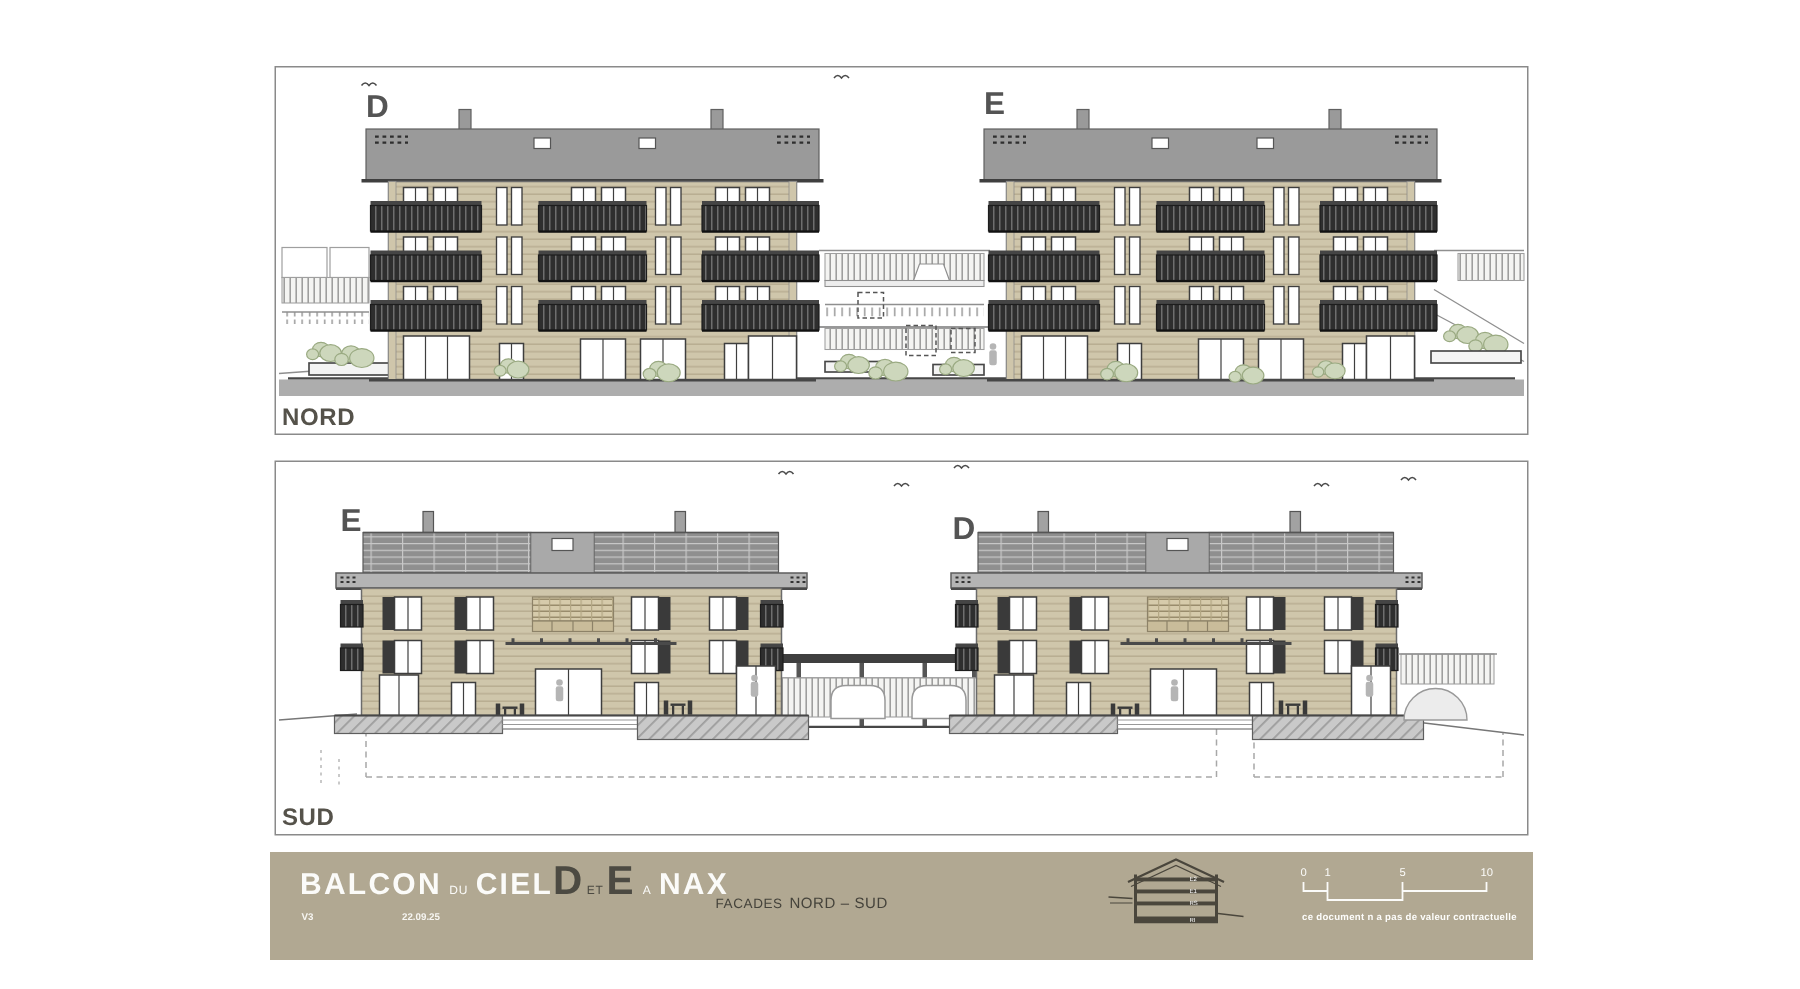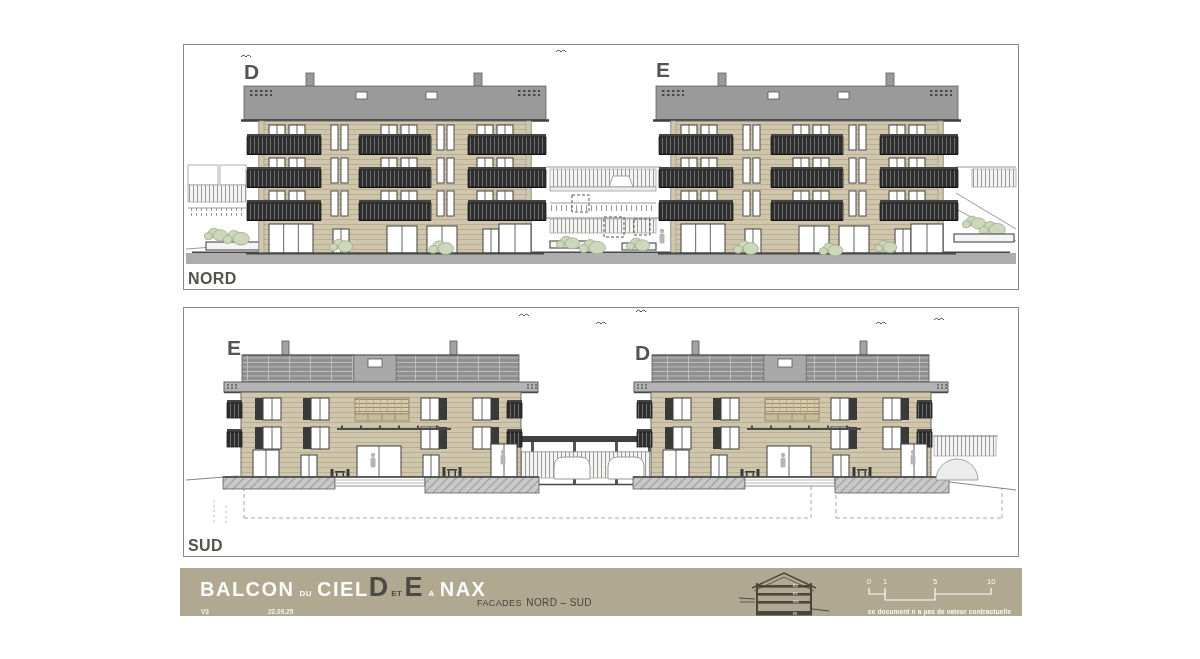--- a/index.html
+++ b/index.html
@@ -5,24 +5,24 @@
   html,body{margin:0;padding:0;background:#fff;}
   .page{position:relative;width:1200px;height:659px;background:#ffffff;overflow:hidden;
         font-family:"Liberation Sans",sans-serif;}
   .panel{position:absolute;background:#fff;border:1px solid #8a8a8a;}
   #panel-nord{left:183px;top:44px;width:834px;height:244px;}
   #panel-sud{left:183px;top:307px;width:834px;height:248px;}
   .panel svg{position:absolute;left:0;top:0;width:100%;height:100%;}
   .panel-label{position:absolute;left:4px;bottom:1px;font-size:16px;font-weight:bold;
                color:#55524a;letter-spacing:.4px;}
   .bldg-label{position:absolute;font-size:21px;font-weight:bold;color:#545454;}
-  .titlebar{position:absolute;left:180px;top:568px;width:842px;height:48px;background:#b1a892;}
+  .titlebar{position:absolute;left:180px;top:568px;width:842px;height:72px;background:#b1a892;}
   .title-line{position:absolute;left:20px;top:4px;display:flex;align-items:baseline;white-space:nowrap;}
   .t-big{font-size:20px;font-weight:bold;color:#fbfbf9;letter-spacing:1.5px;}
-  .t-sm{font-size:8px;font-weight:bold;color:#fbfbf9;margin:0 5px;letter-spacing:.5px;}
+  .t-sm{font-size:8px;font-weight:normal;color:#fbfbf9;margin:0 5px;letter-spacing:.5px;}
   .t-huge{font-size:27px;font-weight:bold;color:#4c4a42;letter-spacing:1px;}
   .t-sm.dark{color:#4c4a42;margin:0 2px;text-align:center;}
   .t-version{position:absolute;left:21px;top:40px;font-size:6.5px;font-weight:bold;color:#f6f5f1;}
   .t-date{position:absolute;left:88px;top:40px;font-size:6.5px;font-weight:bold;color:#f6f5f1;}
   .subtitle{position:absolute;left:297px;top:24px;white-space:nowrap;color:#45433b;}
   .sub-sm{font-size:9px;letter-spacing:.4px;}
   .sub-big{font-size:10px;letter-spacing:.4px;}
   #svg-section{position:absolute;left:558px;top:3px;width:92px;height:52px;}
   #svg-scale{position:absolute;left:686px;top:6px;width:140px;height:32px;}
   .disclaimer{position:absolute;left:688px;top:40px;font-size:6.4px;font-weight:bold;

